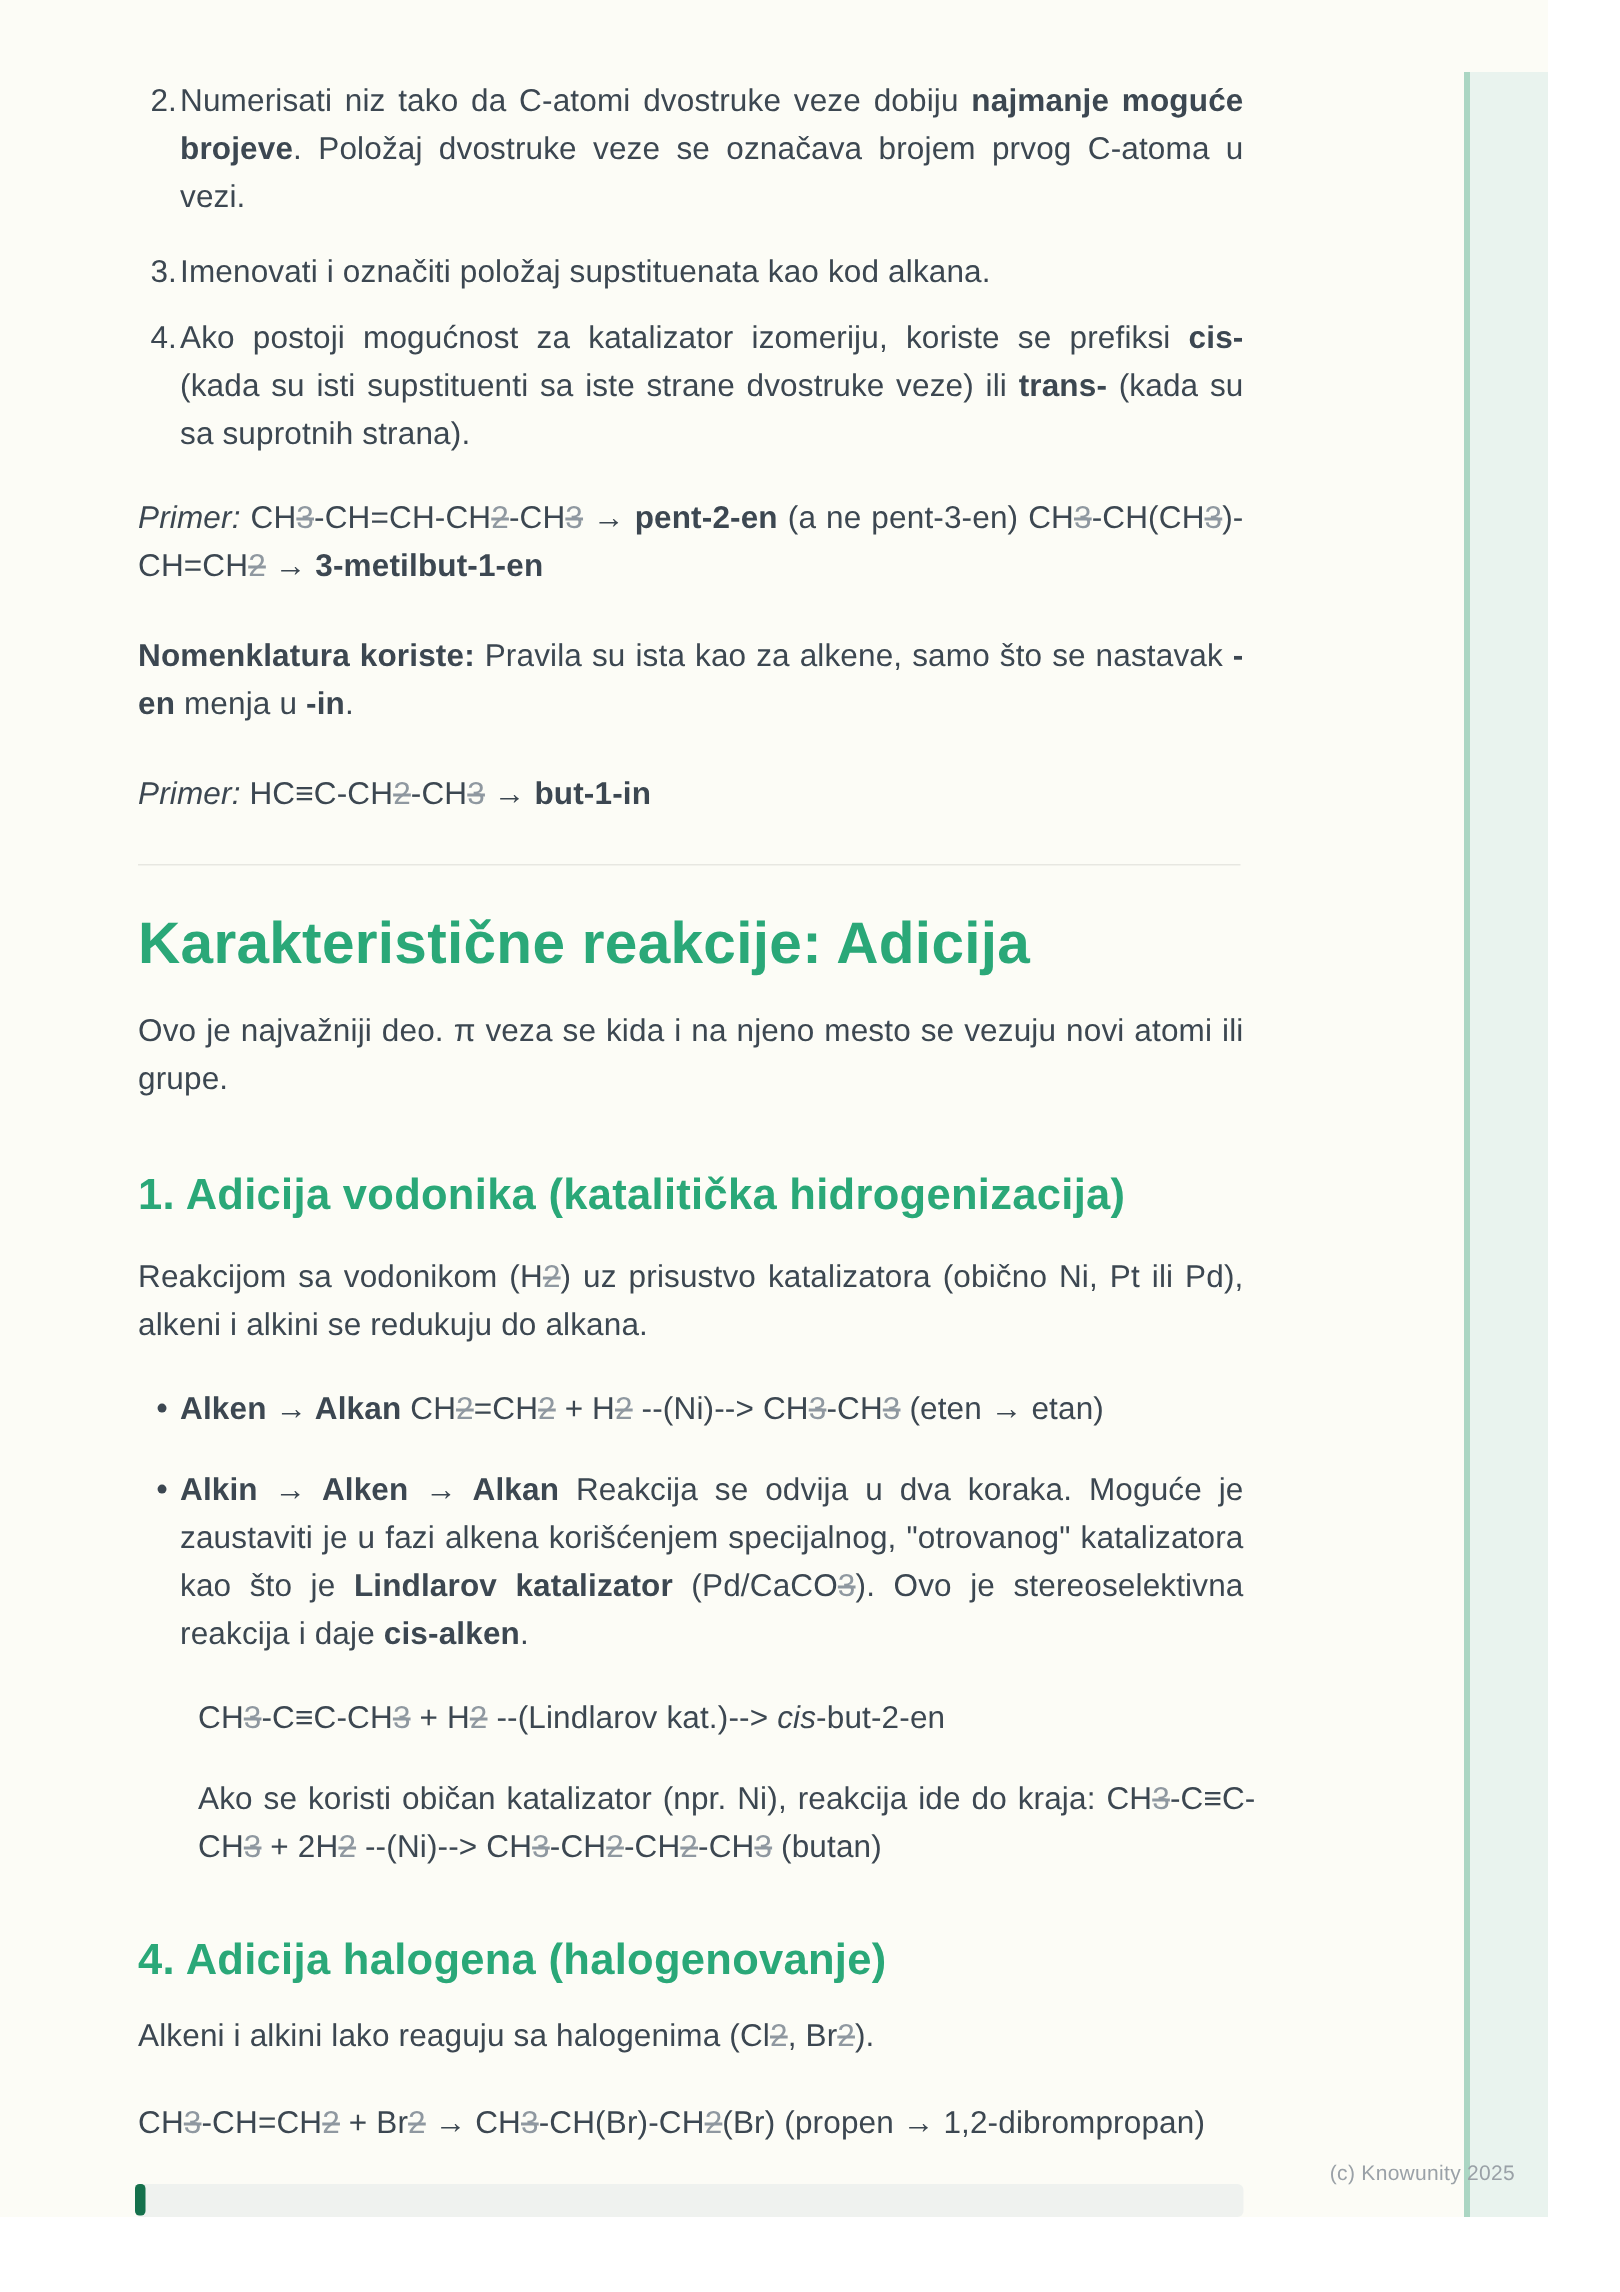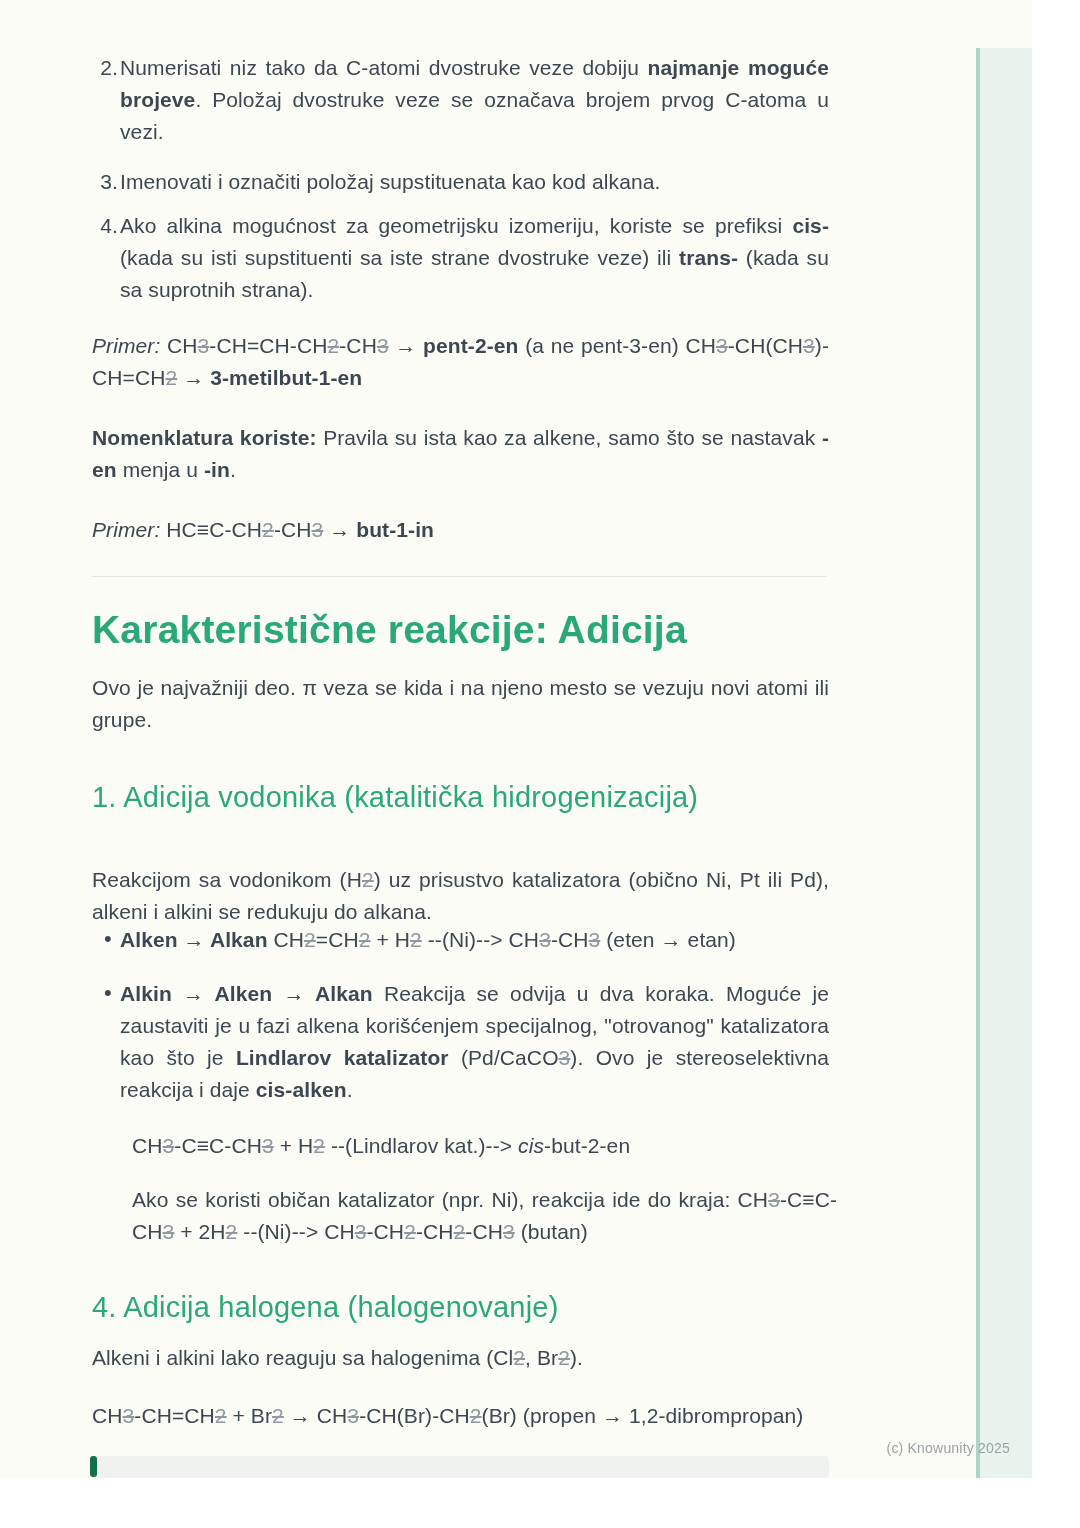--- a/index.html
+++ b/index.html
@@ -40,21 +40,21 @@
     position:absolute;left:92px;width:735px;height:0;
     border-top:1px solid #e7e7e1;
   }
   .h2{
     position:absolute;left:92px;width:737px;margin:0;
     font-size:39px;line-height:40px;font-weight:700;color:#2aa878;
     letter-spacing:0.2px;
   }
   .h3{
     position:absolute;left:92px;width:737px;margin:0;
-    font-size:29px;line-height:38px;font-weight:400;color:#2aa878;
+    font-size:29px;line-height:38px;font-weight:700;color:#2aa878;
     letter-spacing:0.2px;
   }
   .copyright{
     position:absolute;top:1440px;right:22px;
     font-size:14px;line-height:16px;color:#9aa1a7;letter-spacing:0.2px;text-align:center;
   }
   .callout{
     position:absolute;left:90px;top:1456px;width:739px;height:22px;
     background:#eff2ef;border-radius:4px;
   }
@@ -75,38 +75,38 @@
     <span class="li-body"><span class="seg-p">Numerisati niz tako da C-atomi dvostruke veze dobiju </span><span class="seg-b">najmanje moguće brojeve</span><span class="seg-p">. Položaj dvostruke veze se označava brojem prvog C-atoma u vezi.</span></span>
   </div>
 
   <div class="blk li" style="top:166px">
     <span class="li-marker">3.</span>
     <span class="li-body"><span class="seg-p">Imenovati i označiti položaj supstituenata kao kod alkana.</span></span>
   </div>
 
   <div class="blk li" style="top:210px">
     <span class="li-marker">4.</span>
-    <span class="li-body"><span class="seg-p">Ako alkina mogućnost za geometrijsku izomeriju, koriste se prefiksi </span><span class="seg-b">cis-</span><span class="seg-p"> (kada su isti supstituenti sa iste strane dvostruke veze) ili </span><span class="seg-b">trans-</span><span class="seg-p"> (kada su sa suprotnih strana).</span></span>
+    <span class="li-body"><span class="seg-p">Ako postoji mogućnost za katalizator izomeriju, koriste se prefiksi </span><span class="seg-b">cis-</span><span class="seg-p"> (kada su isti supstituenti sa iste strane dvostruke veze) ili </span><span class="seg-b">trans-</span><span class="seg-p"> (kada su sa suprotnih strana).</span></span>
   </div>
 
   <div class="blk" style="top:330px"><span class="seg-i">Primer:</span><span class="seg-p"> CH</span><span class="seg-g">3</span><span class="seg-p">-CH=CH-CH</span><span class="seg-g">2</span><span class="seg-p">-CH</span><span class="seg-g">3</span><span class="seg-p"> → </span><span class="seg-b">pent-2-en</span><span class="seg-p"> (a ne pent-3-en) CH</span><span class="seg-g">3</span><span class="seg-p">-CH(CH</span><span class="seg-g">3</span><span class="seg-p">)-CH=CH</span><span class="seg-g">2</span><span class="seg-p"> → </span><span class="seg-b">3-metilbut-1-en</span></div>
 
   <div class="blk" style="top:422px"><span class="seg-b">Nomenklatura koriste:</span><span class="seg-p"> Pravila su ista kao za alkene, samo što se nastavak </span><span class="seg-b">-en</span><span class="seg-p"> menja u </span><span class="seg-b">-in</span><span class="seg-p">.</span></div>
 
   <div class="blk" style="top:514px"><span class="seg-i">Primer:</span><span class="seg-p"> HC≡C-CH</span><span class="seg-g">2</span><span class="seg-p">-CH</span><span class="seg-g">3</span><span class="seg-p"> → </span><span class="seg-b">but-1-in</span></div>
 
   <div class="divider" style="top:576px"></div>
 
   <h2 class="h2" style="top:610px">Karakteristične reakcije: Adicija</h2>
 
   <div class="blk" style="top:672px"><span class="seg-p">Ovo je najvažniji deo. π veza se kida i na njeno mesto se vezuju novi atomi ili grupe.</span></div>
 
   <h3 class="h3" style="top:778px">1. Adicija vodonika (katalitička hidrogenizacija)</h3>
 
-  <div class="blk" style="top:864px"><span class="seg-p">Reakcijom sa vodonikom (H</span><span class="seg-g">2</span><span class="seg-p">) uz prisustvo katalizatora (obično Ni, Pt ili Pd), alkeni i alkini se redukuju do alkana.</span></div>
+  <div class="blk" style="top:836px"><span class="seg-p">Reakcijom sa vodonikom (H</span><span class="seg-g">2</span><span class="seg-p">) uz prisustvo katalizatora (obično Ni, Pt ili Pd), alkeni i alkini se redukuju do alkana.</span></div>
 
   <div class="blk li" style="top:924px">
     <span class="ul-marker">•</span>
     <span class="li-body"><span class="seg-b">Alken → Alkan</span><span class="seg-p"> CH</span><span class="seg-g">2</span><span class="seg-p">=CH</span><span class="seg-g">2</span><span class="seg-p"> + H</span><span class="seg-g">2</span><span class="seg-p"> --(Ni)--&gt; CH</span><span class="seg-g">3</span><span class="seg-p">-CH</span><span class="seg-g">3</span><span class="seg-p"> (eten → etan)</span></span>
   </div>
 
   <div class="blk li" style="top:978px">
     <span class="ul-marker">•</span>
     <span class="li-body"><span class="seg-b">Alkin → Alken → Alkan</span><span class="seg-p"> Reakcija se odvija u dva koraka. Moguće je zaustaviti je u fazi alkena korišćenjem specijalnog, "otrovanog" katalizatora kao što je </span><span class="seg-b">Lindlarov katalizator</span><span class="seg-p"> (Pd/CaCO</span><span class="seg-g">3</span><span class="seg-p">). Ovo je stereoselektivna reakcija i daje </span><span class="seg-b">cis-alken</span><span class="seg-p">.</span></span>
   </div>

